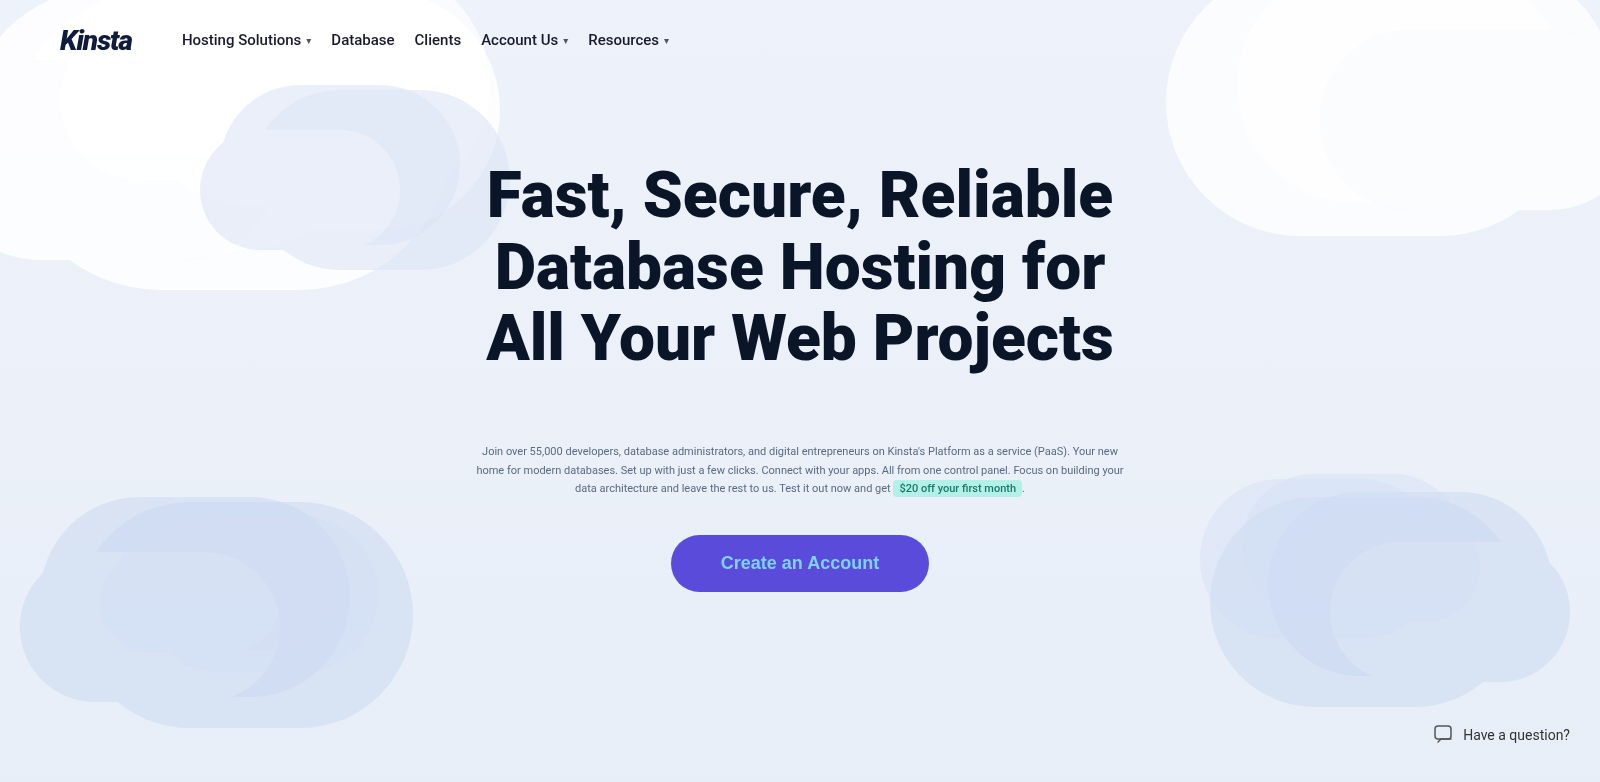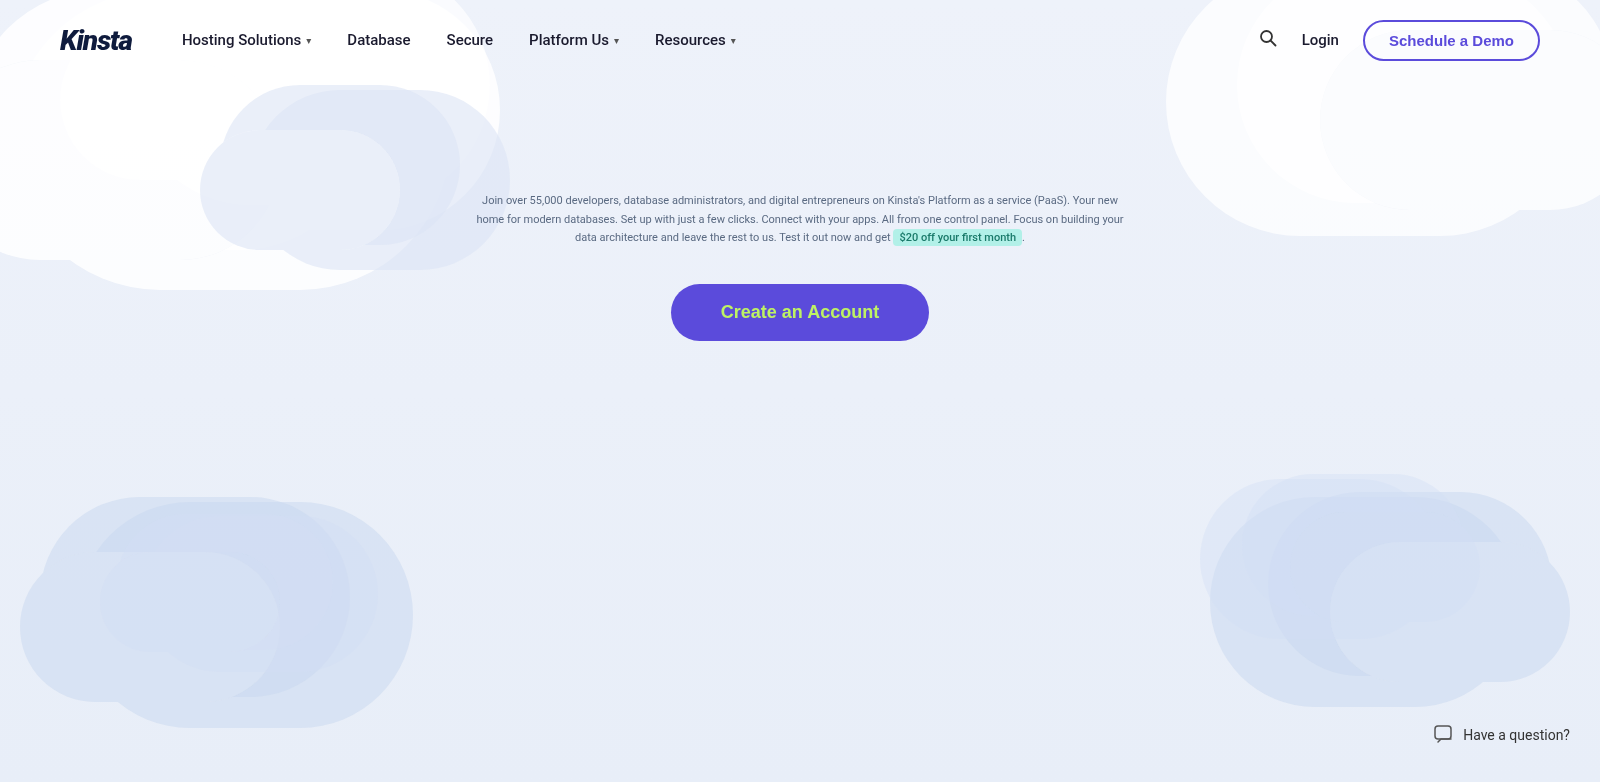--- a/index.html
+++ b/index.html
@@ -111,21 +111,21 @@
       font-weight: 900;
       color: #0f1b3d;
       letter-spacing: -1px;
       margin-right: 50px;
       font-style: italic;
     }
 
     .nav-links {
       display: flex;
       align-items: center;
-      gap: 36px;
+      gap: 20px;
       flex: 1;
     }
 
     .nav-item {
       color: #1a1a2e;
       font-size: 15px;
       font-weight: 500;
       cursor: pointer;
       display: flex;
       align-items: center;
@@ -203,21 +203,21 @@
       background: #b2f0e8;
       color: #1a7a6a;
       padding: 2px 6px;
       border-radius: 4px;
       font-weight: 500;
     }
 
     .hero-cta {
       margin-top: 24px;
       background: #5b4bdb;
-      color: #bef264;
+      color: #7dd3fc;
       border: none;
       border-radius: 50px;
       padding: 18px 50px;
       font-size: 18px;
       font-weight: 700;
       cursor: pointer;
     }
 
     
     .have-question {
@@ -261,45 +261,36 @@
 
   <div class="nav-links">
     <a class="nav-item">
       <span>Hosting Solutions</span>
       <span class="chevron">▾</span>
     </a>
     <a class="nav-item">
       <span>Database</span>
     </a>
     <a class="nav-item">
-      <span>Secure</span>
-    </a>
-    <a class="nav-item">
-      <span>Platform Us</span>
+      <span>Clients</span>
+    </a>
+    <a class="nav-item">
+      <span>Account Us</span>
       <span class="chevron">▾</span>
     </a>
     <a class="nav-item">
       <span>Resources</span>
       <span class="chevron">▾</span>
     </a>
   </div>
 
-  <div class="nav-right">
-    <span class="search-icon-btn">
-      <svg width="20" height="20" viewBox="0 0 20 20" fill="none" xmlns="http://www.w3.org/2000/svg">
-        <circle cx="8.5" cy="8.5" r="5.5" stroke="#333" stroke-width="1.8"></circle>
-        <line x1="12.5" y1="12.5" x2="17.5" y2="17.5" stroke="#333" stroke-width="1.8" stroke-linecap="round"></line>
-      </svg>
-    </span>
-    <a class="login-link">Login</a>
-    <button class="schedule-btn">Schedule a Demo</button>
-  </div>
 </nav>
 
 <section class="hero">
+  <h1 class="hero-title">Fast, Secure, Reliable Database Hosting for All Your Web Projects</h1>
 
   <p class="hero-subtitle">
     <span>Join over 55,000 developers, database administrators, and digital entrepreneurs on Kinsta's Platform as a service (PaaS). Your new home for modern databases. Set up with just a few clicks. Connect with your apps. All from one control panel. Focus on building your data architecture and leave the rest to us. Test it out now and get</span>
     <span class="highlight">$20 off your first month</span><span>.</span>
   </p>
 
   <button class="hero-cta">Create an Account</button>
 </section>
 
 <div class="have-question">

